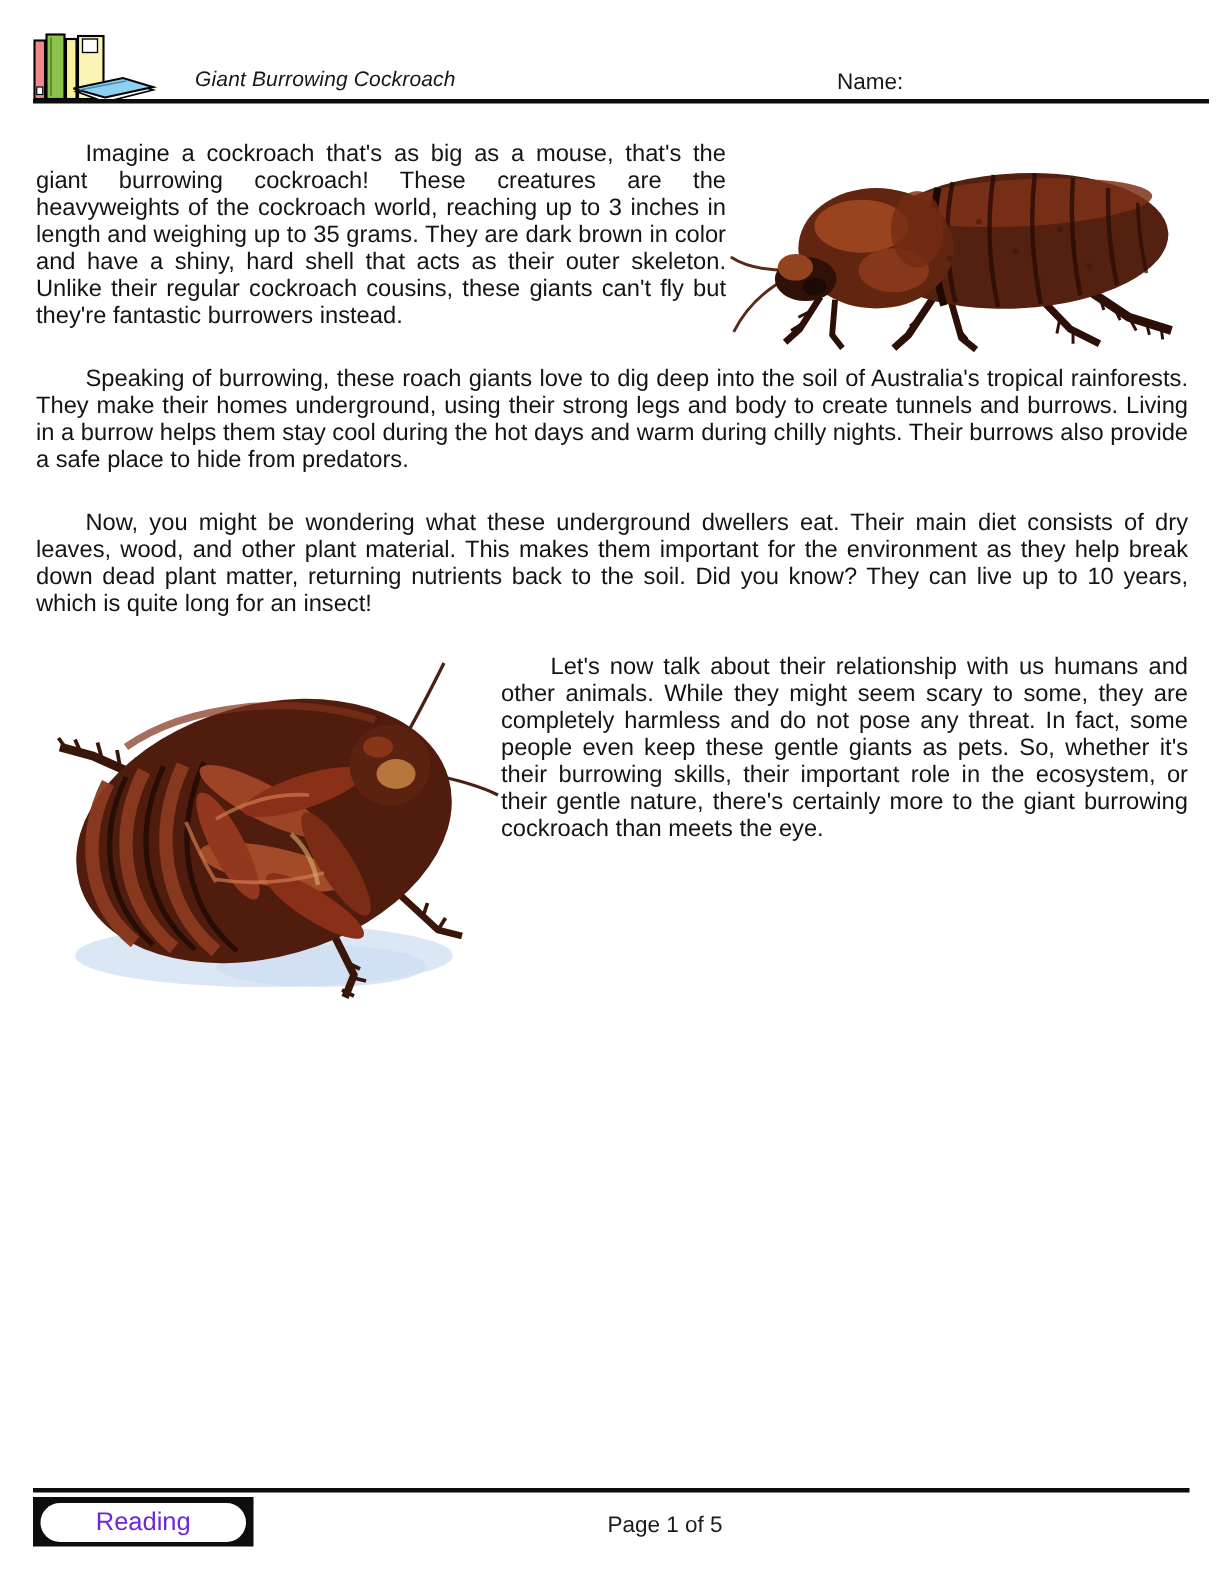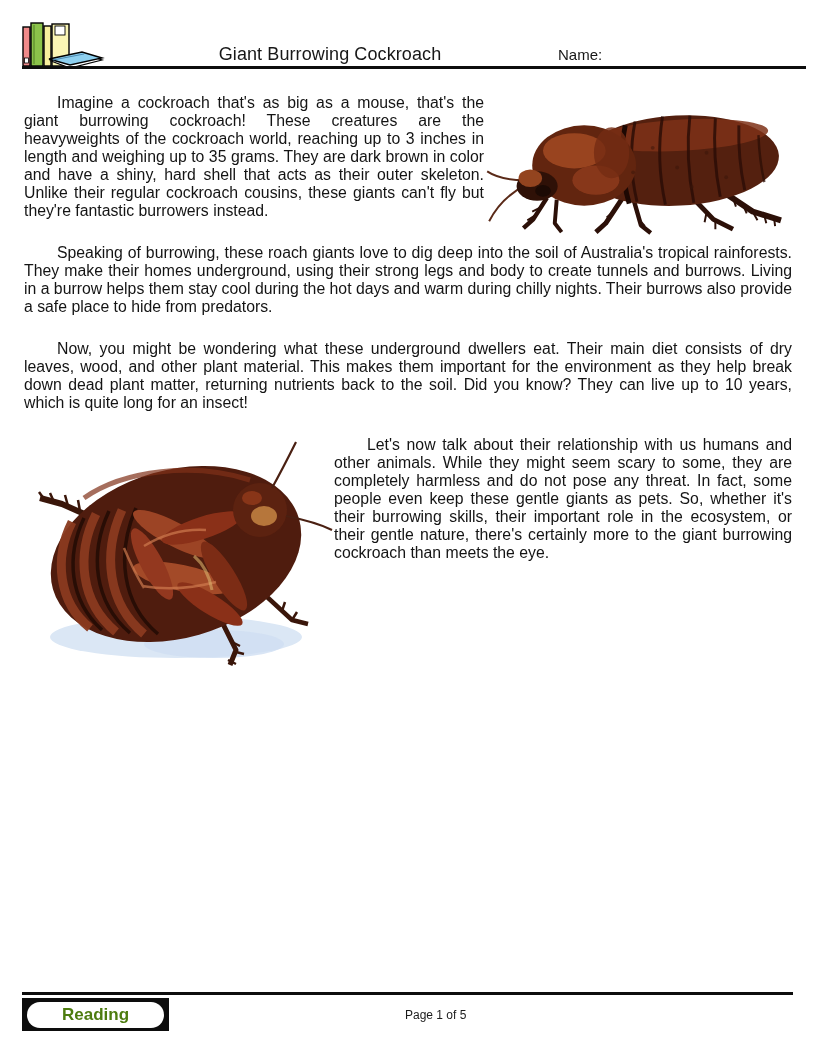--- a/index.html
+++ b/index.html
@@ -15,22 +15,23 @@
   }
 
   
   .logo { position:absolute; left:20px; top:18px; width:86px; height:52px; }
   .header-rule {
     position:absolute; left:22px; top:66px;
     width:784px; height:3px; background:#0d0d0d;
   }
   .doc-title {
     position:absolute; left:130px; top:44px; width:400px;
-    text-align:center; font-size:18px; color:#171717;
+    text-align:left; font-size:14px; color:#171717;
     letter-spacing:0.1px;
+    font-style:italic;
   }
   .name-label {
     position:absolute; left:558px; top:46px;
     font-size:15px; color:#171717;
   }
 
   
   .content {
     position:absolute; left:24px; top:94px; width:768px;
     font-size:15.8px; line-height:18px; text-align:justify;
@@ -50,29 +51,29 @@
   }
   .category-badge {
     position:absolute; left:22px; top:998px;
     width:147px; height:33px; background:#0d0d0d;
     display:flex; align-items:center; justify-content:center;
   }
   .category-pill {
     width:137px; height:26px; background:#ffffff;
     border-radius:13px;
     display:flex; align-items:center; justify-content:center;
-    font-size:17px; font-weight:bold; color:#4d7c0f;
+    font-size:17px; font-weight:normal; color:#6d28d9;
   }
   .site-url {
     position:absolute; left:173px; top:1011px;
     font-size:15px; color:#1b1b1b;
   }
   .page-count {
     position:absolute; left:405px; top:1008px;
-    font-size:12px; color:#1b1b1b;
+    font-size:15px; color:#1b1b1b;
   }
 </style>
 </head>
 <body>
 
 <div class="page">
 
   <svg class="logo" viewBox="0 0 86 52">
 
     <rect x="3" y="9" width="7" height="39" fill="#f08a8a" stroke="#000" stroke-width="1.4"></rect>

